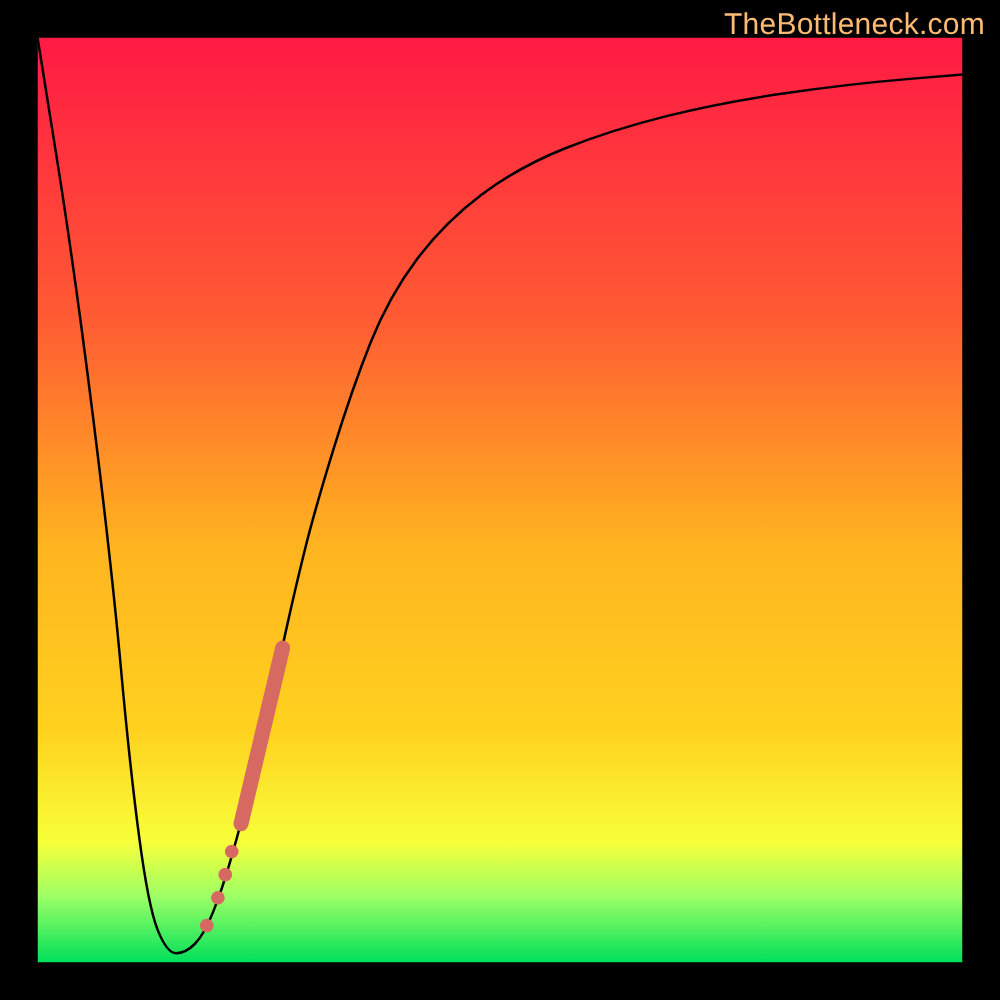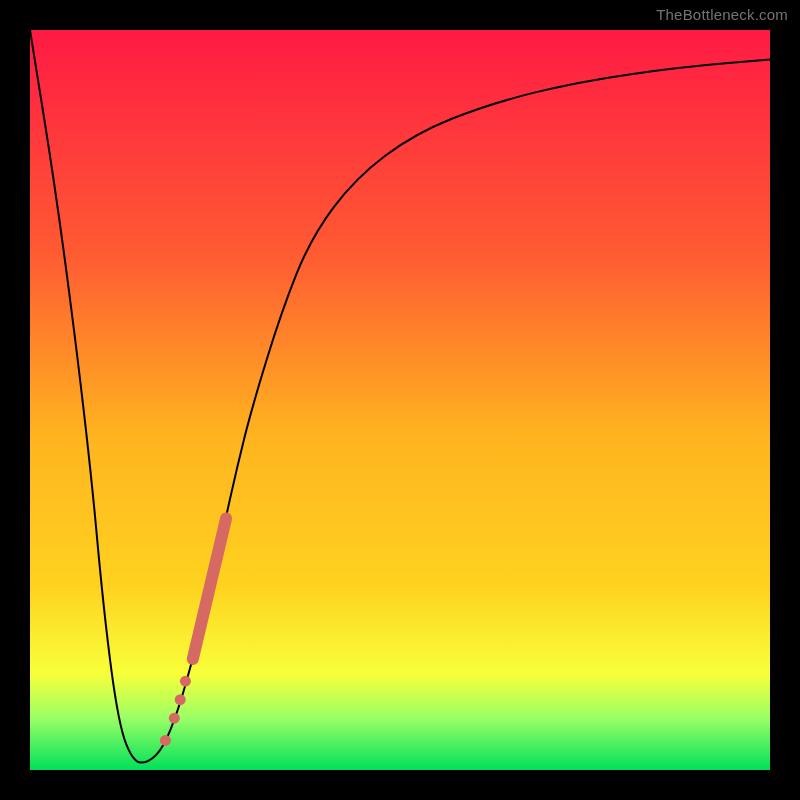--- a/index.html
+++ b/index.html
@@ -20,23 +20,23 @@
     position: absolute;
     left: 30px;
     top: 30px;
     width: 740px;
     height: 740px;
   }
   .watermark {
     position: absolute;
     top: 6px;
     right: 12px;
-    font-size: 15px;
+    font-size: 24px;
     font-weight: 500;
-    color: #737373;
+    color: #fdba74;
     letter-spacing: 0.2px;
     z-index: 5;
   }
   svg { display: block; }
 </style>
 </head>
 <body>
 
 <div class="frame">
   <div class="watermark">TheBottleneck.com</div>

